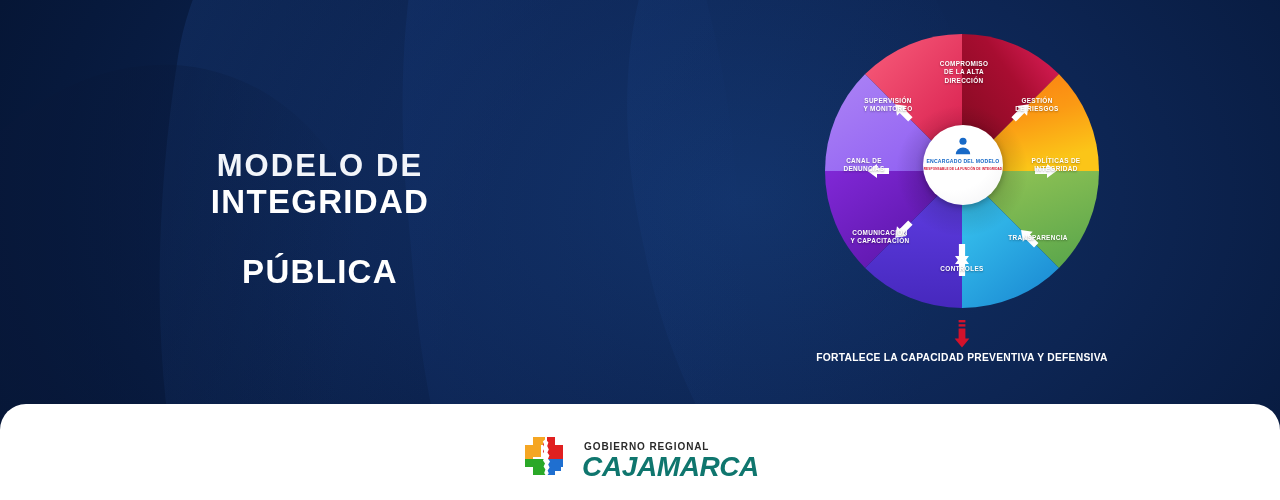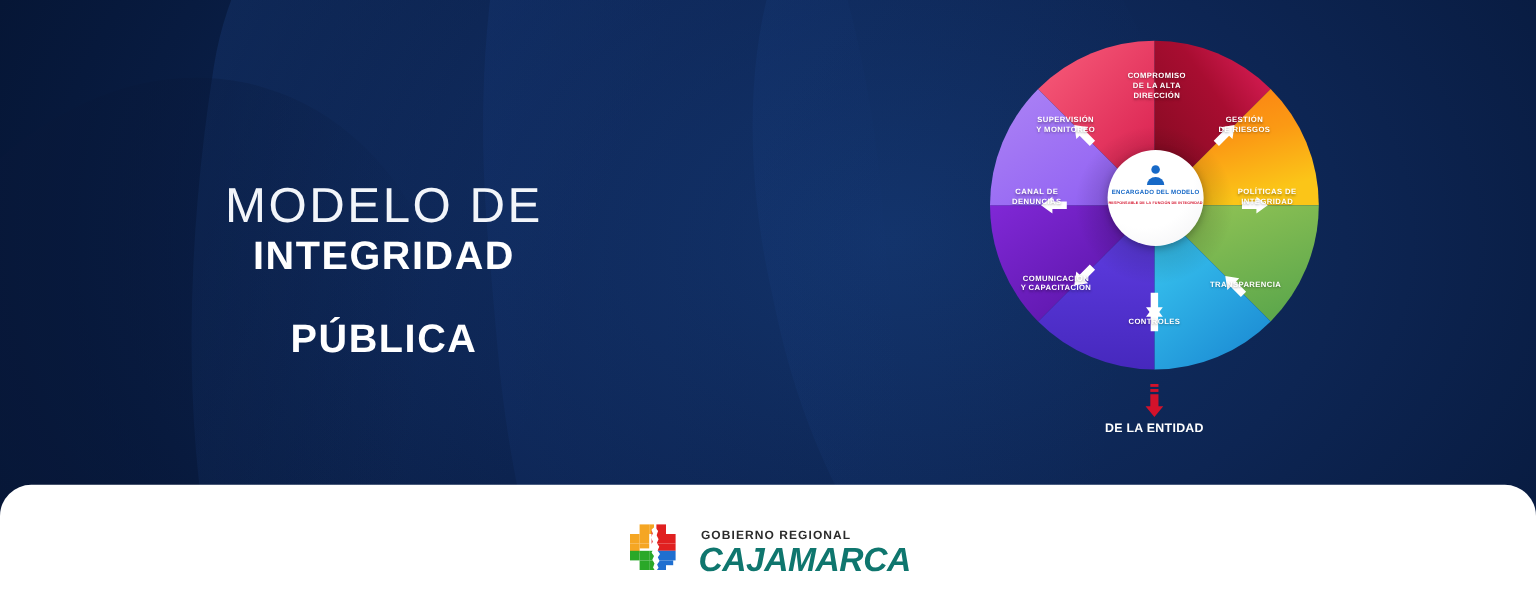--- a/index.html
+++ b/index.html
@@ -50,22 +50,22 @@
   
   #title-block {
     position:absolute;
     left:0; top:150px; width:640px;
     text-align:center;
     color:#fff;
     line-height:1.04;
     z-index:6;
   }
   #title-line1 {
-    font-size:41px;
-    font-weight:400;
+    font-size:31px;
+    font-weight:700;
     letter-spacing:2.1px;
     display:block;
     color:#f2f5fa;
   }
   #title-line2, #title-line3 {
     font-size:33px;
     font-weight:bold;
     letter-spacing:1.3px;
     display:block;
     color:#ffffff;
@@ -325,21 +325,21 @@
     </div>
   </div>
 
   <svg id="down-arrow" viewBox="0 0 16 28">
     <rect x="4.6" y="0" width="6.8" height="2.4" fill="#d3122b"></rect>
     <rect x="4.6" y="4.2" width="6.8" height="2.4" fill="#d3122b"></rect>
     <path d="M4.6 8.6 L11.4 8.6 L11.4 18.5 L15.4 18.5 L8 27.5 L0.6 18.5 L4.6 18.5 Z" fill="#d3122b"></path>
   </svg>
 
   <div id="caption">
-    <div>DE LA ENTIDAD</div>
+    <div>FORTALECE LA CAPACIDAD PREVENTIVA Y DEFENSIVA</div>
   </div>
 
   <div id="footer-panel">
     <div id="logo">
 
       <svg id="logo-mark" viewBox="0 0 52 48">
 
         <g fill="#f5a623">
           <rect x="12" y="4" width="8" height="8"></rect>
           <rect x="12" y="12" width="8" height="8"></rect>

